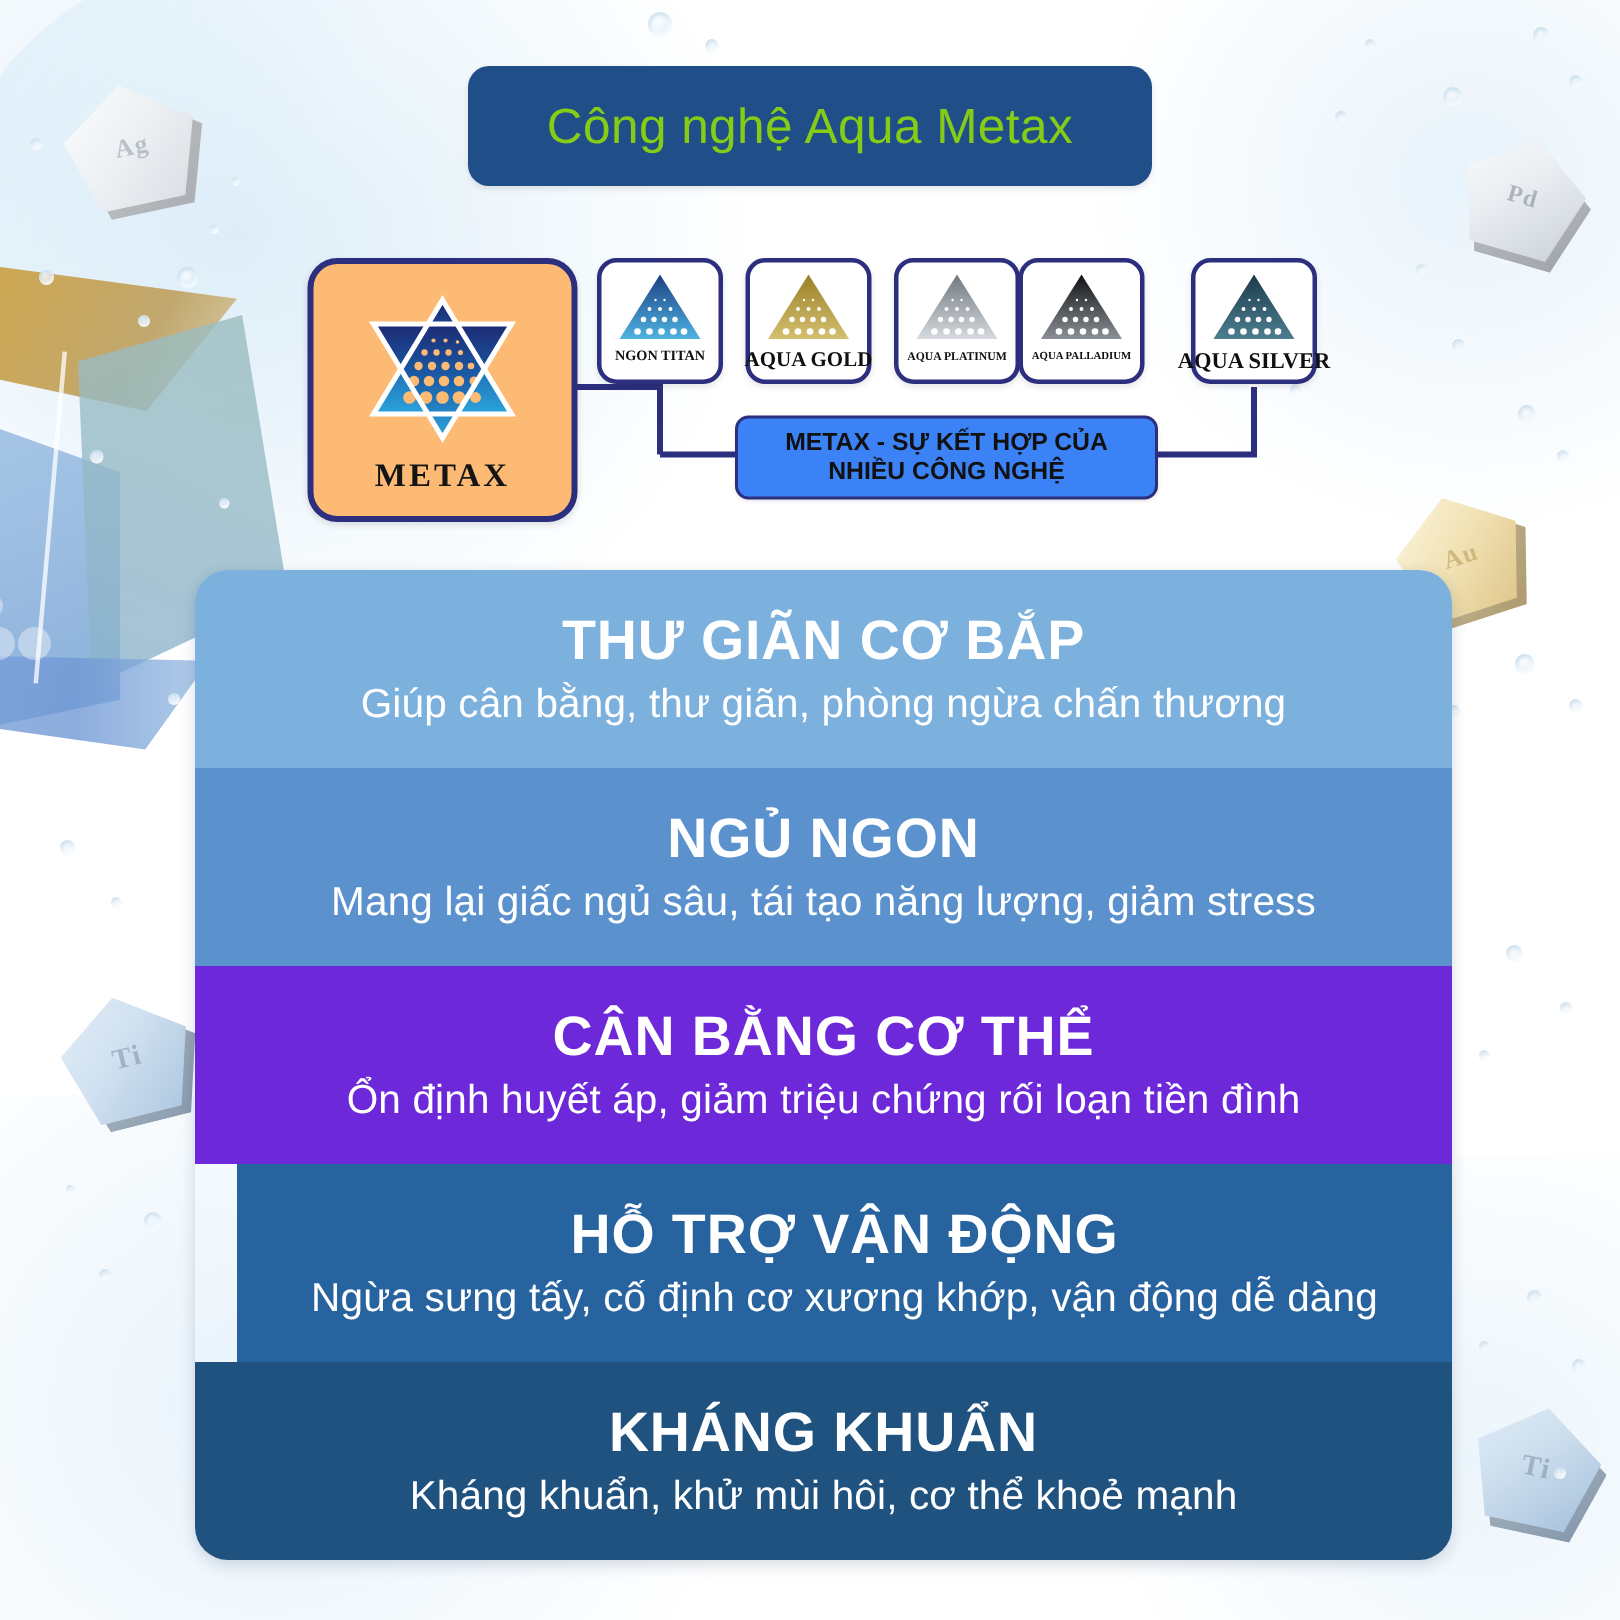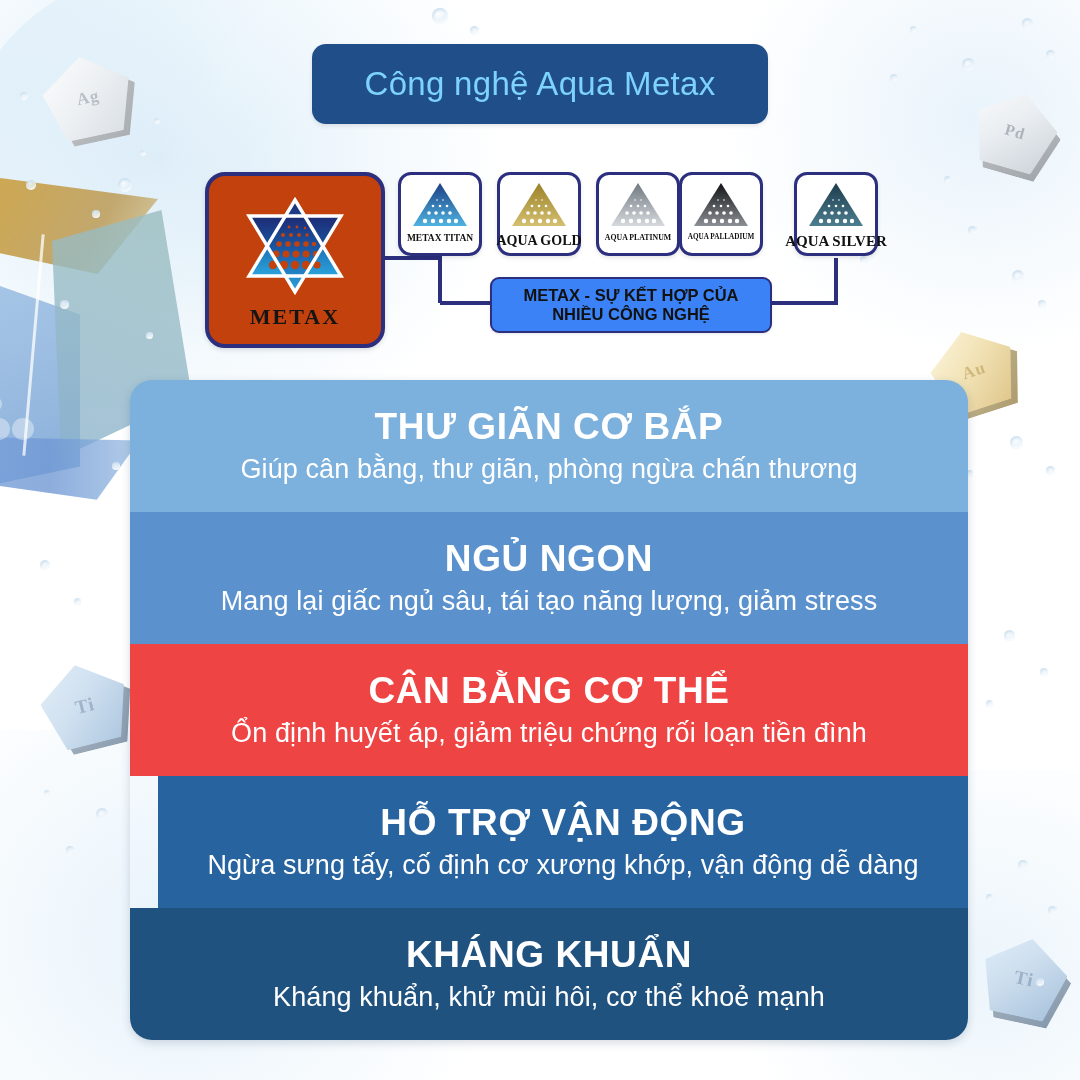--- a/index.html
+++ b/index.html
@@ -212,21 +212,21 @@
     box-shadow: 0 2px 4px rgba(0,0,0,0.10);
   }
 
   
   .diagram { position: absolute; left: 0; top: 0; width: 1080px; height: 380px; }
 
   .metax-card {
     position: absolute;
     left: 205px; top: 172px;
     width: 172px; height: 168px;
-    background: #c2410c;
+    background: #fdba74;
     border: 4px solid #2b2f7e;
     border-radius: 20px;
     box-shadow: 0 2px 5px rgba(0,0,0,0.12);
     display: flex;
     flex-direction: column;
     align-items: center;
     justify-content: center;
   }
   .metax-card .star-wrap { width: 124px; height: 112px; position: relative; }
   .metax-card .brand {
@@ -404,21 +404,21 @@
         <span class="drop" style="left: 1036px; top: 978px; width: 8px; height: 8px;"></span>
         <span class="drop" style="left: 962px; top: 960px; width: 6px; height: 6px;"></span>
         <span class="drop" style="left: 20px; top: 92px; width: 8px; height: 8px;"></span>
         <span class="drop" style="left: 154px; top: 118px; width: 6px; height: 6px;"></span>
         <span class="drop" style="left: 860px; top: 256px; width: 7px; height: 7px;"></span>
         <span class="drop" style="left: 26px; top: 180px; width: 10px; height: 10px;"></span>
         <span class="drop" style="left: 112px; top: 462px; width: 8px; height: 8px;"></span>
       </div>
   </div>
 
-  <div class="title-banner" style="background: rgb(31, 78, 137); color: #7dd3fc;">
+  <div class="title-banner" style="background: rgb(31, 78, 137); color: #84cc16;">
     <span>Công nghệ Aqua Metax</span>
   </div>
 
   <div class="diagram">
 
     <svg class="connectors" viewBox="0 0 1080 380">
       <g fill="none" stroke="#2b2f7e" stroke-width="4">
         <path d="M377,258 L440,258 L440,303"></path>
         <path d="M440,303 L490,303"></path>
         <path d="M836,258 L836,303 L768,303"></path>
@@ -499,21 +499,21 @@
                   <circle cx="24" cy="41" r="2.2"></circle>
                   <circle cx="32" cy="41" r="2.2"></circle>
                   <circle cx="40" cy="41" r="2.2"></circle>
                   <circle cx="47" cy="41" r="2.2"></circle>
               </g>
             </mask>
           </defs>
           <polygon points="31,3 58,46 4,46" fill="url(#g1)" mask="url(#m1)"></polygon>
         </svg>
       </div>
-      <div class="cap" style="font-size:9.5px">METAX TITAN</div>
+      <div class="cap" style="font-size:9.5px">NGON TITAN</div>
     </div>
 
     <div class="aqua-card c2">
       <div class="tri-wrap">
         <svg viewBox="0 0 62 50" width="62" height="50">
           <defs>
             <linearGradient id="g2" x1="0" y1="0" x2="0" y2="1">
               <stop offset="0%" stop-color="#9b8028"></stop>
                 <stop offset="100%" stop-color="#d4c070"></stop>
             </linearGradient>
@@ -579,21 +579,21 @@
 
   <div class="bands" id="bandsRoot">
       <div class="band" style="background: rgb(124, 176, 221);">
         <div class="b-title">THƯ GIÃN CƠ BẮP</div>
         <div class="b-sub">Giúp cân bằng, thư giãn, phòng ngừa chấn thương</div>
       </div>
       <div class="band" style="background: rgb(91, 146, 206);">
         <div class="b-title">NGỦ NGON</div>
         <div class="b-sub">Mang lại giấc ngủ sâu, tái tạo năng lượng, giảm stress</div>
       </div>
-      <div class="band" style="background: #ef4444;">
+      <div class="band" style="background: #6d28d9;">
         <div class="b-title">CÂN BẰNG CƠ THỂ</div>
         <div class="b-sub">Ổn định huyết áp, giảm triệu chứng rối loạn tiền đình</div>
       </div>
       <div class="band" style="background: rgb(39, 99, 159); margin-left: 28px;">
         <div class="b-title">HỖ TRỢ VẬN ĐỘNG</div>
         <div class="b-sub">Ngừa sưng tấy, cố định cơ xương khớp, vận động dễ dàng</div>
       </div>
       <div class="band" style="background: rgb(32, 82, 127);">
         <div class="b-title">KHÁNG KHUẨN</div>
         <div class="b-sub">Kháng khuẩn, khử mùi hôi, cơ thể khoẻ mạnh</div>

